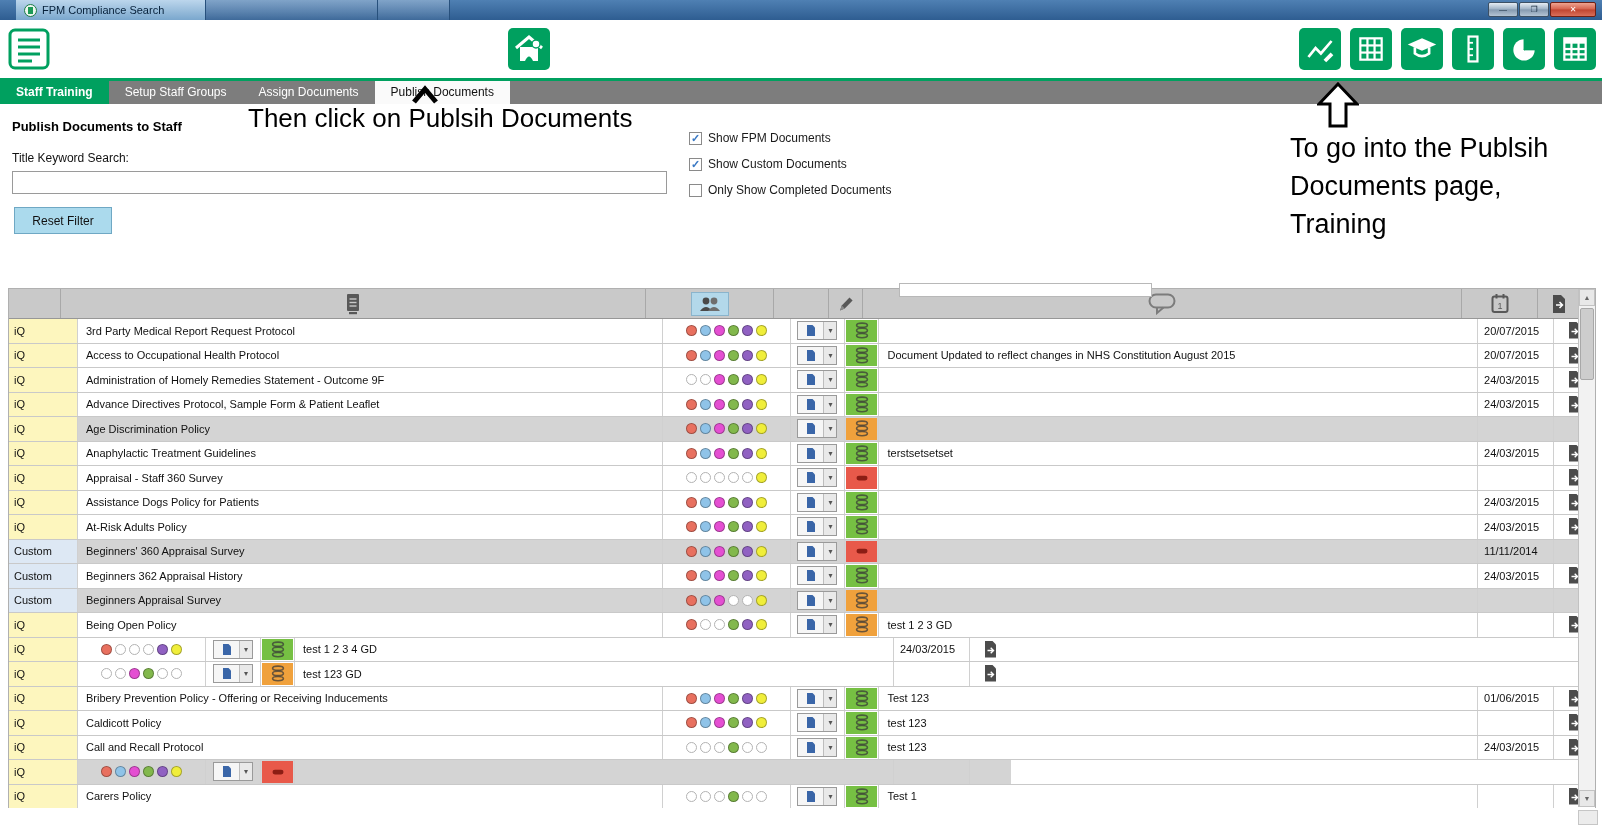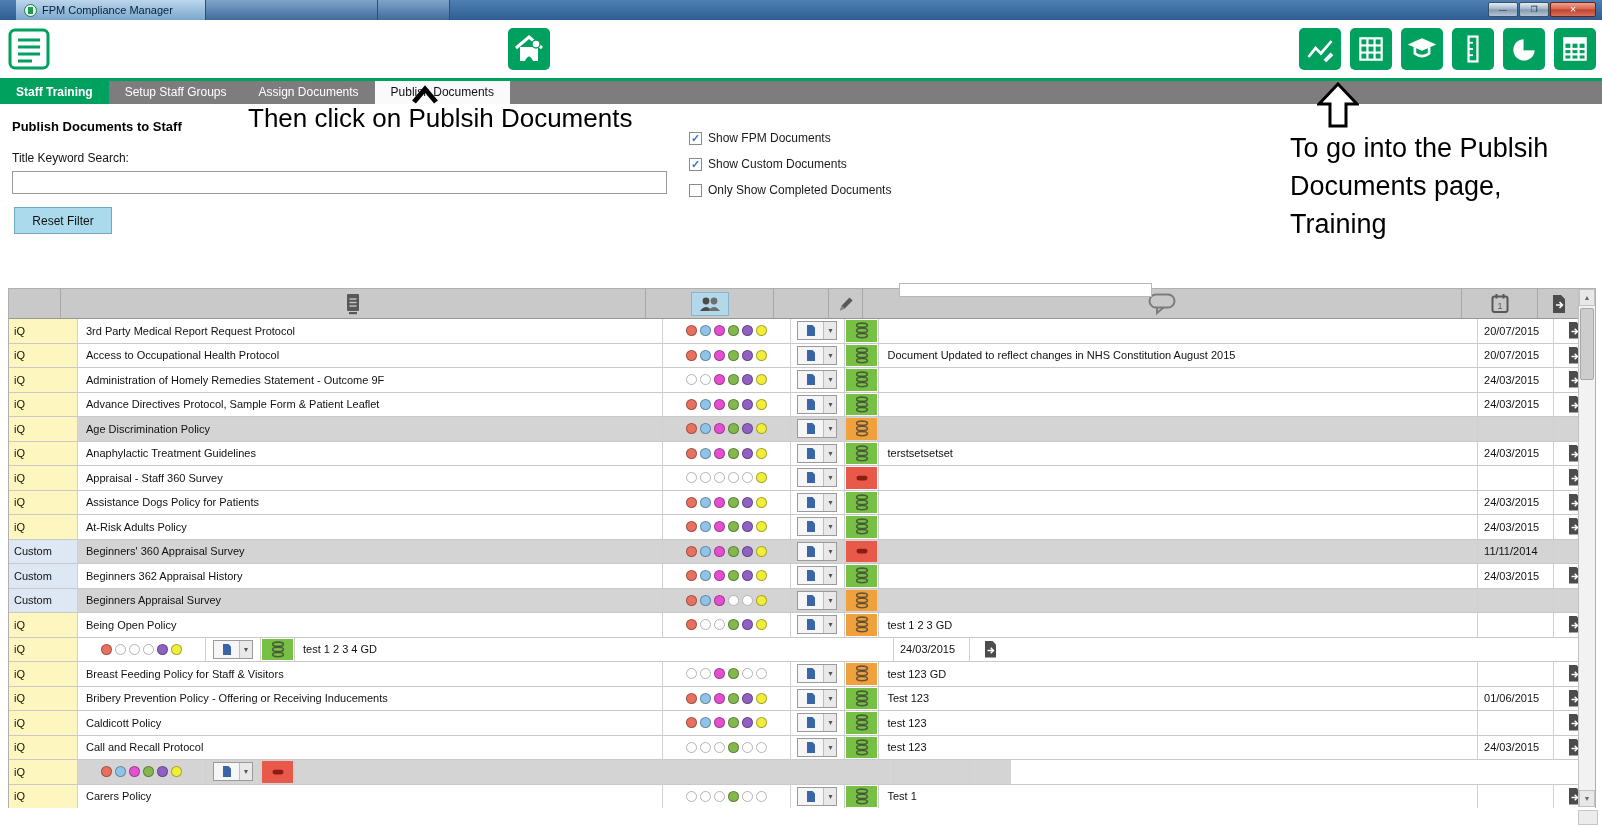--- a/index.html
+++ b/index.html
@@ -89,21 +89,21 @@
 </style>
 </head>
 <body>
 
 <div class="titlebar">
   <div class="tt active">
     <svg width="13" height="13">
         <circle cx="6.5" cy="6.5" r="6" fill="#eef6ef" stroke="#1c7a46"></circle>
         <rect x="4" y="3" width="5" height="7" fill="#1c9a56"></rect>
       </svg>
-    <span>FPM Compliance Manager</span>
+    <span>FPM Compliance Search</span>
   </div>
   <div class="tt inactive"></div>
   <div class="tt inactive short"></div>
   <div class="win-controls">
     <div class="win-btn win-min">
         <span>—</span>
       </div>
     <div class="win-btn win-max">
         <span>❐</span>
       </div>
@@ -822,21 +822,20 @@
         <div class="cell c-date">24/03/2015</div>
         <div class="cell c-action">
           <svg width="15" height="19">
             <path d="M2 1 h7.5 l3.5 3.5 v13 h-11 z" fill="#4c4c4c"></path>
             <path d="M4.5 10.5 h5.5 m-2.3 -2.8 l2.8 2.8 l-2.8 2.8" stroke="#fff" stroke-width="1.4" fill="none"></path>
           </svg>
         </div>
       </div>
       <div class="trow">
         <div class="cell c-type t-iq">iQ</div>
-        <div class="cell c-name">Breast Feeding Policy for Staff &amp; Visitors</div>
         <div class="cell c-dots">
           <span class="dot empty"></span>
           <span class="dot empty"></span>
           <span class="dot" style="background:#e44fd2"></span>
           <span class="dot" style="background:#82b84c"></span>
           <span class="dot empty"></span>
           <span class="dot empty"></span>
         </div>
         <div class="cell c-combo">
           <span class="combo">

